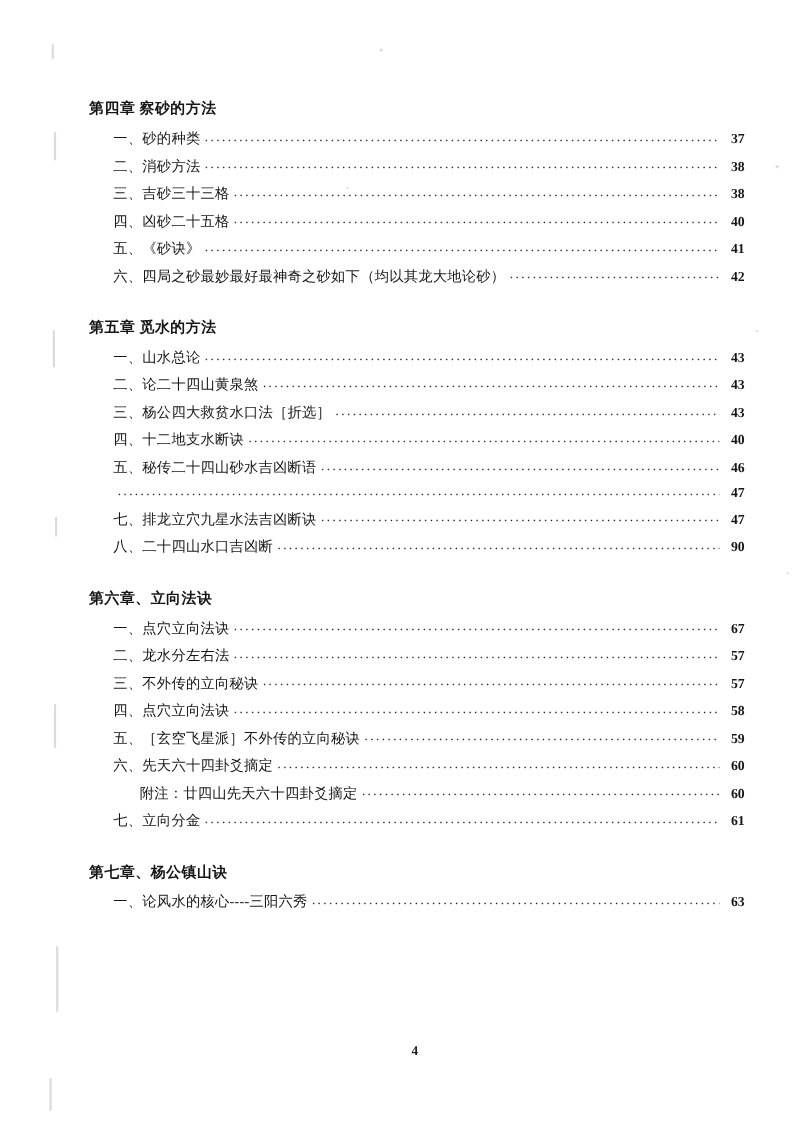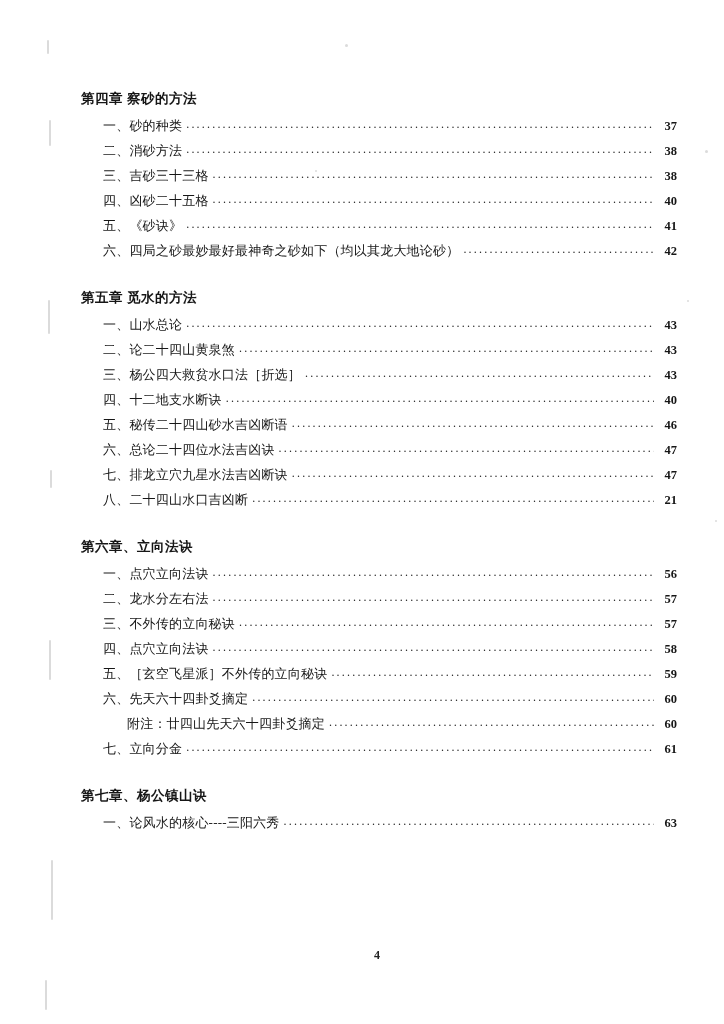--- a/index.html
+++ b/index.html
@@ -179,44 +179,43 @@
         <span class="label">四、十二地支水断诀</span>
         <span class="dots">................................................................................................................</span>
         <span class="page-no">40</span>
       </div>
       <div class="entry">
         <span class="label">五、秘传二十四山砂水吉凶断语</span>
         <span class="dots">................................................................................................................</span>
         <span class="page-no">46</span>
       </div>
       <div class="entry">
-        <span class="label">六、总论二十四位水法吉凶诀</span>
         <span class="dots">................................................................................................................</span>
         <span class="page-no">47</span>
       </div>
       <div class="entry">
         <span class="label">七、排龙立穴九星水法吉凶断诀</span>
         <span class="dots">................................................................................................................</span>
         <span class="page-no">47</span>
       </div>
       <div class="entry">
         <span class="label">八、二十四山水口吉凶断</span>
         <span class="dots">................................................................................................................</span>
-        <span class="page-no">21</span>
+        <span class="page-no">90</span>
       </div>
     </div>
 
     <div class="gap-lg"></div>
 
     <div class="section">
       <div class="sec-title">第六章、立向法诀</div>
       <div class="entry">
         <span class="label">一、点穴立向法诀</span>
         <span class="dots">................................................................................................................</span>
-        <span class="page-no">56</span>
+        <span class="page-no">67</span>
       </div>
       <div class="entry">
         <span class="label">二、龙水分左右法</span>
         <span class="dots">................................................................................................................</span>
         <span class="page-no">57</span>
       </div>
       <div class="entry">
         <span class="label">三、不外传的立向秘诀</span>
         <span class="dots">................................................................................................................</span>
         <span class="page-no">57</span>

